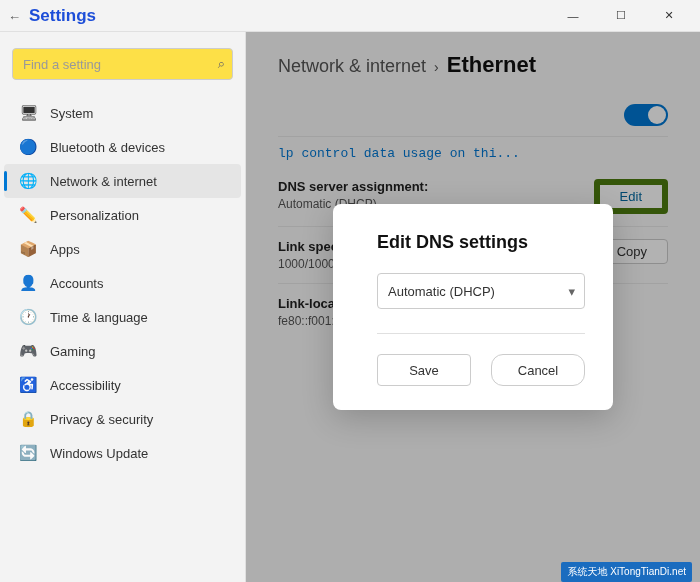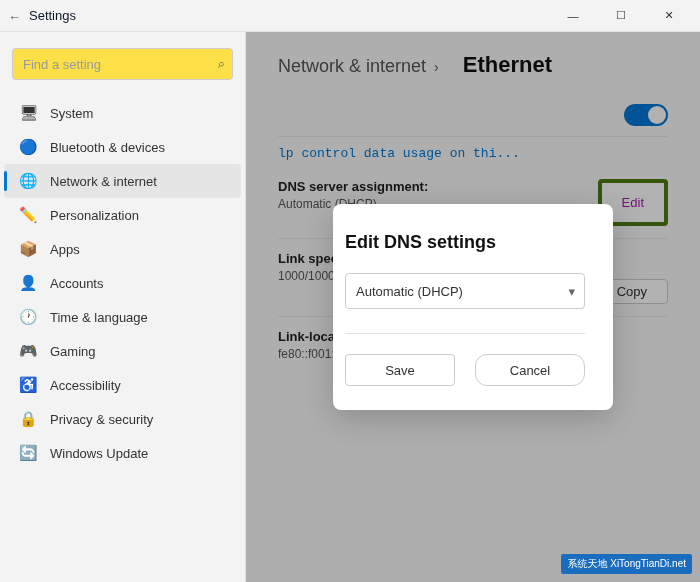--- a/index.html
+++ b/index.html
@@ -25,22 +25,23 @@
     .title-bar-left {
       display: flex;
       align-items: center;
       gap: 8px;
     }
     .title-bar-icon {
       font-size: 13px;
       color: #555;
     }
     .title-bar-title {
-      font-size: 13px;
-      color: #0f172a;
+      font-size: 17px;
+      color: #1d4ed8;
+      font-weight: bold;
     }
     .title-bar-controls {
       display: flex;
       align-items: center;
       gap: 2px;
     }
     .title-btn {
       width: 46px;
       height: 32px;
       display: flex;
@@ -149,21 +150,20 @@
       font-weight: 400;
     }
     .page-header-chevron {
       font-size: 14px;
       color: #555;
     }
     .page-header-title {
       font-size: 22px;
       font-weight: 600;
       color: #111;
-      margin-left: 16px;
     }
 
     .content-inner {
       padding: 0 32px;
     }
 
     .firewall-link {
       color: #0078d4;
       font-size: 13px;
       cursor: pointer;
@@ -222,27 +222,27 @@
       font-size: 13px;
       font-weight: 600;
       color: #222;
     }
     .dns-row-value {
       font-size: 12px;
       color: #555;
       margin-top: 3px;
     }
     .edit-btn {
-      padding: 12px 20px;
-      background: white;
-      border: 4px solid #4d7c0f;
+      padding: 4px 20px;
+      background: white;
+      border: 6px solid #4d7c0f;
       border-radius: 4px;
       font-size: 13px;
       cursor: pointer;
-      color: #a21caf;
+      color: #0369a1;
       white-space: nowrap;
     }
 
     .link-speed-row {
       display: flex;
       align-items: flex-start;
       justify-content: space-between;
       padding: 12px 0;
       border-bottom: 1px solid #e8e8e8;
     }
@@ -257,21 +257,20 @@
       margin-top: 3px;
     }
     .copy-btn {
       padding: 4px 20px;
       background: white;
       border: 1px solid #ccc;
       border-radius: 4px;
       font-size: 13px;
       cursor: pointer;
       color: #333;
-      margin-top: 28px;
     }
 
     .ipv6-row {
       padding: 12px 0;
     }
     .ipv6-label {
       font-size: 13px;
       font-weight: 600;
       color: #222;
     }
@@ -292,21 +291,21 @@
       display: flex;
       align-items: center;
       justify-content: center;
       z-index: 100;
     }
 
     
     .dialog {
       background: white;
       border-radius: 8px;
-      padding: 28px 28px 24px 12px;
+      padding: 28px 28px 24px 44px;
       width: 280px;
       box-shadow: 0 8px 32px rgba(0,0,0,0.2);
     }
     .dialog-title {
       font-size: 18px;
       font-weight: 600;
       color: #111;
       margin-bottom: 20px;
     }
     .dropdown-wrapper {
@@ -362,21 +361,21 @@
       border: 1px solid #ccc;
       border-radius: 12px;
       font-size: 13px;
       cursor: pointer;
       color: #333;
     }
 
     
     .watermark {
       position: absolute;
-      bottom: 8px;
+      bottom: 0;
       right: 8px;
       background: #1a6cbf;
       color: white;
       font-size: 10px;
       padding: 3px 6px;
       border-radius: 2px;
       z-index: 200;
     }
   </style>
 </head>

